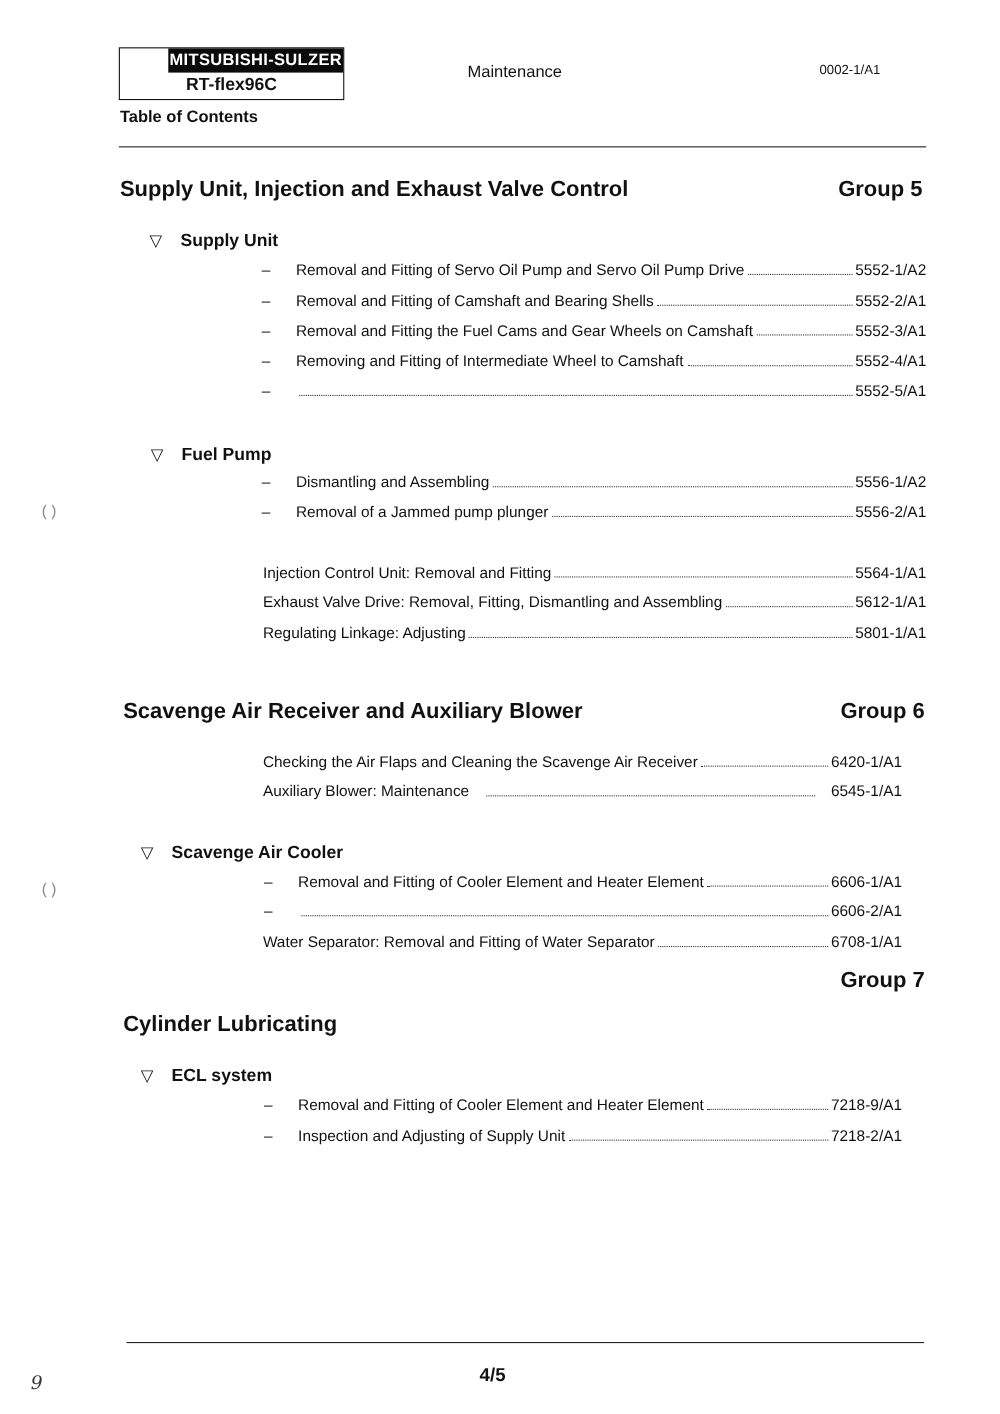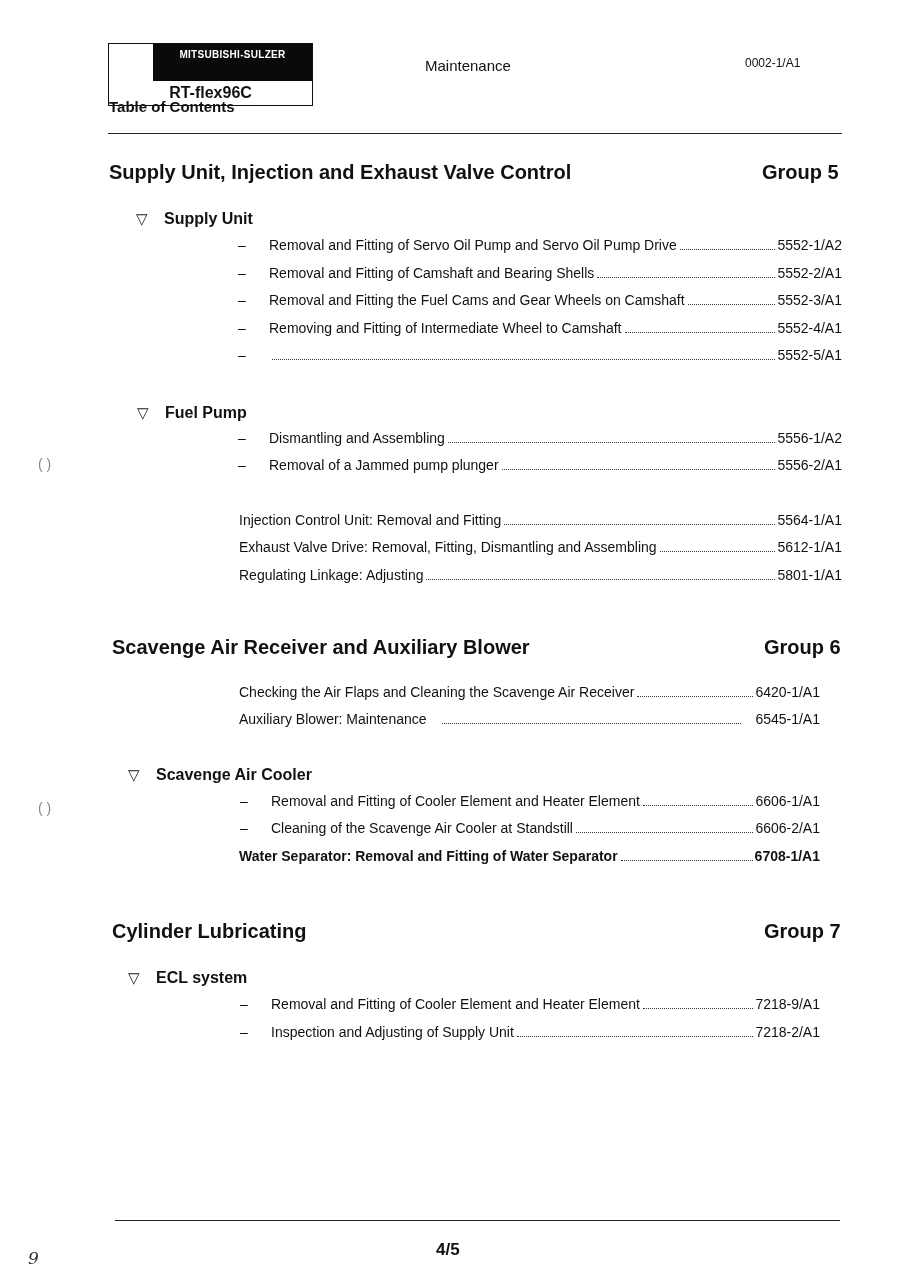--- a/index.html
+++ b/index.html
@@ -1,21 +1,21 @@
 <!DOCTYPE html>
 <html><head>
 <meta charset="utf-8">
 <style>
   html, body { margin: 0; padding: 0; background: #ffffff; }
   body { width: 909px; height: 1285px; position: relative; overflow: hidden;
          font-family: "Liberation Sans", sans-serif; color: #111; }
   .abs { position: absolute; }
   .brand { left: 108px; top: 43px; width: 203px; border: 1.5px solid #111; }
-  .brand-top { background: #0a0a0a; color: #fff; font-weight: bold; font-size: 10px;
-               text-align: center; height: 37px; line-height: 22px; letter-spacing: 0.3px; margin-left: 44px; }
+  .brand-top { background: #0a0a0a; color: #fff; font-weight: bold; font-size: 15px;
+               text-align: center; height: 22px; line-height: 22px; letter-spacing: 0.3px; margin-left: 44px; }
   .brand-bottom { color: #111; font-weight: bold; font-size: 16px; text-align: center;
                   height: 24px; line-height: 24px; }
   .toc-label { left: 109px; top: 98px; font-weight: bold; font-size: 15px; }
   .hdr-center { left: 425px; top: 57px; font-size: 15px; }
   .hdr-right { left: 745px; top: 56px; font-size: 12px; }
   .rule-top { left: 108px; top: 133px; width: 734px; height: 1px; background: #222; }
   .rule-bottom { left: 115px; top: 1220px; width: 725px; height: 1px; background: #222; }
   .group-title { font-weight: bold; font-size: 20px; }
   .group-num { font-weight: bold; font-size: 20px; }
   .subhead { font-weight: bold; font-size: 16px; }
@@ -130,32 +130,31 @@
 </div>
 
 <div class="entry" style="left:240px; top:793px; width:580px;">
   <span class="dash">–</span>
   <span class="title">Removal and Fitting of Cooler Element and Heater Element</span>
   <span class="leader"></span>
   <span class="ref">6606-1/A1</span>
 </div>
 <div class="entry" style="left:240px; top:820px; width:580px;">
   <span class="dash">–</span>
-  <span class="title">Cleaning of the Scavenge Air Cooler at Standstill</span>
   <span class="leader"></span>
   <span class="ref">6606-2/A1</span>
 </div>
-<div class="entry" style="left:239px; top:848px; width:581px;font-weight:bold;">
+<div class="entry" style="left:239px; top:848px; width:581px;">
   <span class="title">Water Separator: Removal and Fitting of Water Separator</span>
   <span class="leader"></span>
   <span class="ref">6708-1/A1</span>
 </div>
 
 <div class="abs group-title" style="left:112px; top:920px;">Cylinder Lubricating</div>
-<div class="abs group-num" style="left:764px; top:920px;">Group 7</div>
+<div class="abs group-num" style="left:764px; top:880px;">Group 7</div>
 
 <div class="abs subhead" style="left:128px; top:969px;">
   <span class="tri">▽</span><span>ECL system</span>
 </div>
 
 <div class="entry" style="left:240px; top:996px; width:580px;">
   <span class="dash">–</span>
   <span class="title">Removal and Fitting of Cooler Element and Heater Element</span>
   <span class="leader"></span>
   <span class="ref">7218-9/A1</span>

